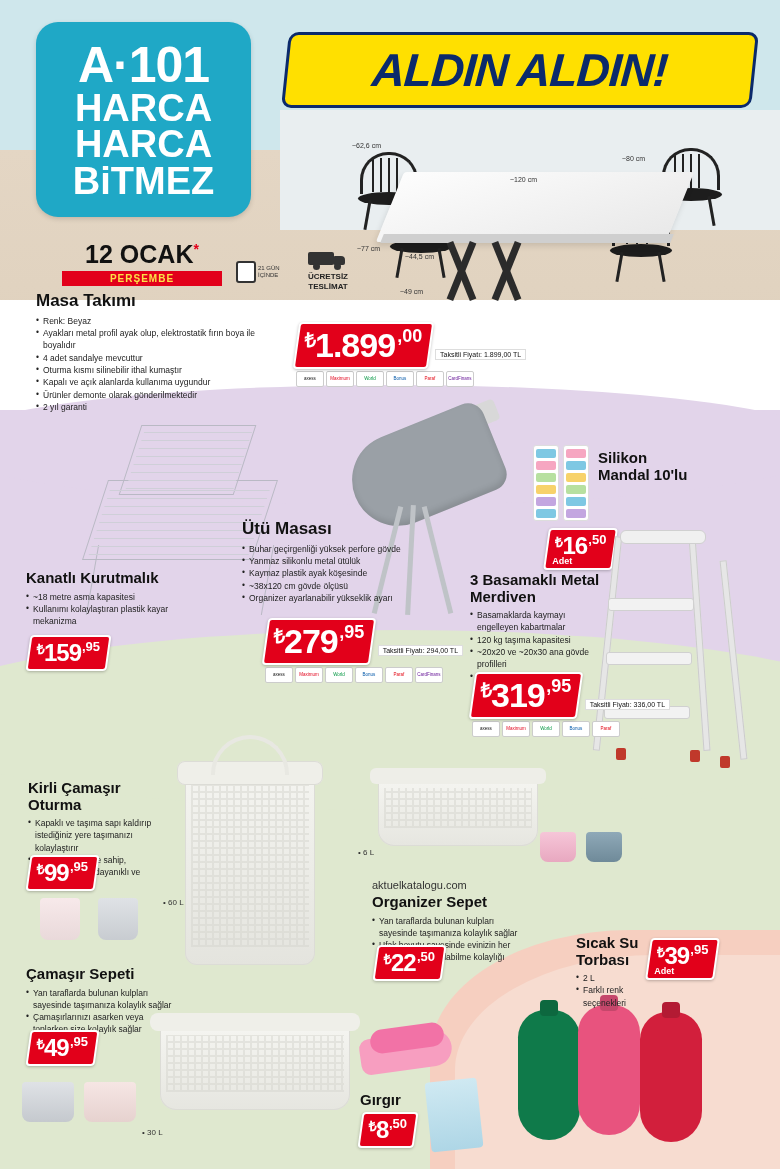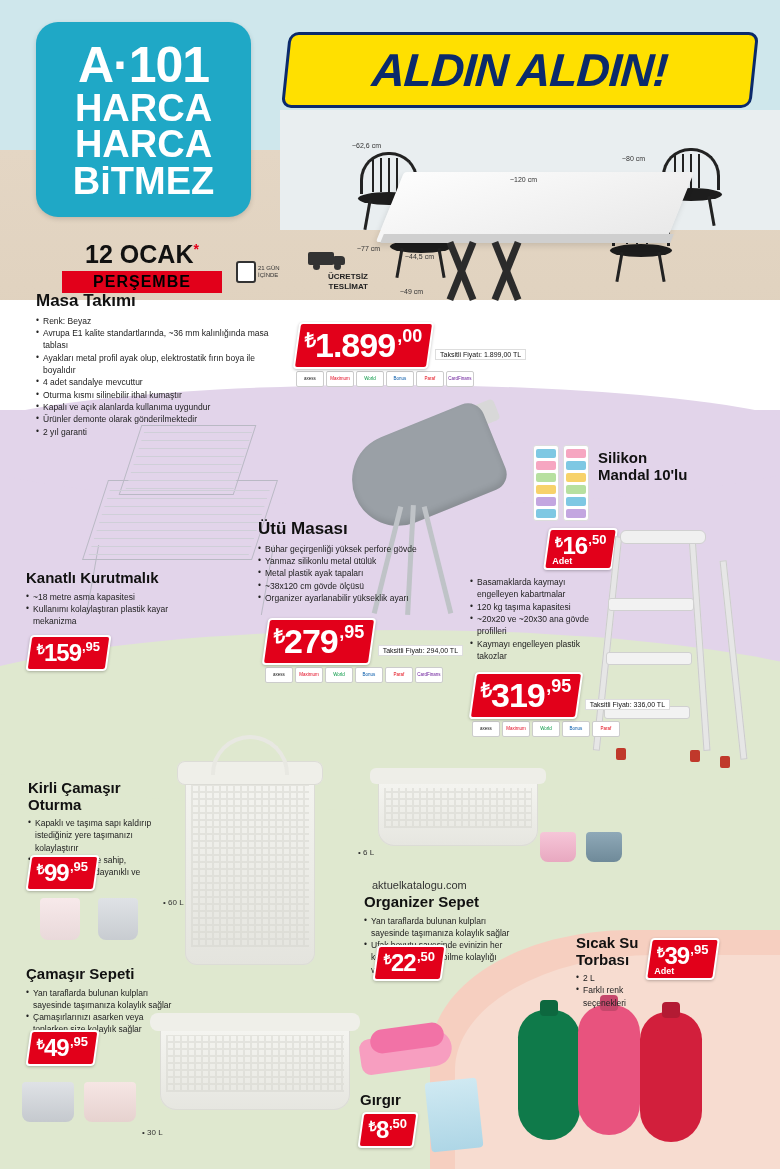--- a/index.html
+++ b/index.html
@@ -79,35 +79,35 @@
     color: #0b2a6b; font-size: 46px; font-weight: bold; font-style: italic;
     letter-spacing: -1px; transform: skewX(2deg);
   }
   .date-box {
     position: absolute; left: 62px; top: 240px; width: 160px; height: 56px;
     text-align: center;
   }
   .date-main { font-size: 25px; font-weight: bold; color: #111; }
   .date-star { color: #e2001a; font-size: 14px; vertical-align: super; }
   .date-sub {
-    background: #e2001a; color: #000000; font-size: 16px; font-weight: bold;
+    background: #e2001a; color: #fde047; font-size: 10px; font-weight: bold;
     padding: 2px 0; margin-top: 2px; letter-spacing: 1px;
   }
   .badge-21 {
     position: absolute; left: 236px; top: 252px; width: 46px; height: 40px;
     display: flex; align-items: center; gap: 2px;
   }
   .badge-21 .cal {
     width: 20px; height: 22px; border: 2px solid #333; border-radius: 3px;
     background: #fff;
   }
   .badge-21 .txt { font-size: 6px; color: #333; line-height: 1.1; width: 24px;}
   .badge-free {
     position: absolute; left: 288px; top: 250px; width: 80px; height: 46px;
-    text-align: right;
+    text-align: center;
   }
   .truck {
     width: 40px; height: 20px; margin: 0 auto; position: relative;
   }
   .truck .body { position:absolute; left:0; top:2px; width:26px; height:13px; background:#333; border-radius:2px;}
   .truck .cab { position:absolute; left:25px; top:6px; width:12px; height:9px; background:#333; border-radius:2px 4px 2px 2px;}
   .truck .w1, .truck .w2 { position:absolute; bottom:0; width:7px; height:7px; background:#333; border-radius:50%;}
   .truck .w1 { left:5px;} .truck .w2 { left:26px;}
   .badge-free .lbl { font-size: 8px; font-weight: bold; color: #222; line-height: 1.2; margin-top:2px;}
 
@@ -368,21 +368,20 @@
   <div class="dim-label" style="left:622px; top:155px;">~80 cm</div>
   <div class="dim-label" style="left:510px; top:176px;">~120 cm</div>
   <div class="dim-label" style="left:357px; top:245px;">~77 cm</div>
   <div class="dim-label" style="left:405px; top:253px;">~44,5 cm</div>
   <div class="dim-label" style="left:400px; top:288px;">~49 cm</div>
 
   <div style="position:absolute; left:36px; top:292px; width:240px;">
     <div class="prod-title">Masa Takımı</div>
     <ul class="bullets">
       <li>Renk: Beyaz</li>
-      <li>Avrupa E1 kalite standartlarında, ~36 mm kalınlığında masa tablası</li>
       <li>Ayakları metal profil ayak olup, elektrostatik fırın boya ile boyalıdır</li>
       <li>4 adet sandalye mevcuttur</li>
       <li>Oturma kısmı silinebilir ithal kumaştır</li>
       <li>Kapalı ve açık alanlarda kullanıma uygundur</li>
       <li>Ürünler demonte olarak gönderilmektedir</li>
       <li>2 yıl garanti</li>
     </ul>
   </div>
 
   <div style="position:absolute; left:296px; top:322px;">
@@ -422,26 +421,26 @@
   </div>
 
   <div class="iron">
     <div class="rest"></div>
     <div class="board"></div>
     <div class="legl" style="left:55px; top:100px; transform: rotate(14deg);"></div>
     <div class="legl" style="left:105px; top:100px; transform: rotate(-14deg);"></div>
     <div class="legl" style="left:78px; top:100px; transform: rotate(3deg);"></div>
   </div>
 
-  <div style="position:absolute; left:258px; top:520px; width:160px;">
+  <div style="position:absolute; left:242px; top:520px; width:160px;">
     <div class="prod-title">Ütü Masası</div>
     <ul class="bullets">
       <li>Buhar geçirgenliği yüksek perfore gövde</li>
       <li>Yanmaz silikonlu metal ütülük</li>
-      <li>Metal plastik ayak tapaları</li>
+      <li>Kaymaz plastik ayak köşesinde</li>
       <li>~38x120 cm gövde ölçüsü</li>
       <li>Organizer ayarlanabilir yükseklik ayarı</li>
     </ul>
   </div>
   <div style="position:absolute; left:265px; top:618px;">
     <div class="price">
       <span class="cur">₺</span><span class="int">279</span><span class="dec">,95</span>
     </div>
     <div class="taksit">Taksitli Fiyatı: 294,00 TL</div>
     <div class="bank-row">
@@ -488,20 +487,21 @@
     <div class="step" style="left:18px; top:68px;"></div>
     <div class="step" style="left:16px; top:122px;"></div>
     <div class="step" style="left:14px; top:176px;"></div>
     <div style="position:absolute; left:30px; top:0; width:86px; height:14px; background:#f0f0f0; border:1px solid #d0d0d0; border-radius:6px;"></div>
     <div class="foot" style="left:26px; top:218px;"></div>
     <div class="foot" style="left:100px; top:220px;"></div>
     <div class="foot" style="left:130px; top:226px;"></div>
   </div>
 
   <div style="position:absolute; left:470px; top:572px; width:130px;">
+    <div class="prod-title sm">3 Basamaklı Metal Merdiven</div>
     <ul class="bullets">
       <li>Basamaklarda kaymayı engelleyen kabartmalar</li>
       <li>120 kg taşıma kapasitesi</li>
       <li>~20x20 ve ~20x30 ana gövde profilleri</li>
       <li>Kaymayı engelleyen plastik takozlar</li>
     </ul>
   </div>
   <div style="position:absolute; left:472px; top:672px;">
     <div class="price">
       <span class="cur">₺</span><span class="int">319</span><span class="dec">,95</span>
@@ -540,21 +540,21 @@
 
   <div class="basket-wide" style="left:378px; top:778px; width:160px; height:68px;">
     <div class="weave"></div>
     <div style="position:absolute; left:-8px; top:-10px; width:176px; height:16px; background:#eeeee8; border-radius:6px;"></div>
   </div>
   <div class="small-cap" style="position:absolute; left:358px; top:848px;">• <span>6 L</span></div>
   <div class="mini-basket" style="left:540px; top:832px; width:36px; height:30px; background:linear-gradient(#f6c6d8,#e8a8c0);"></div>
   <div class="mini-basket" style="left:586px; top:832px; width:36px; height:30px; background:linear-gradient(#8fa9b8,#6f8a99);"></div>
 
   <div class="watermark" style="left:372px; top:879px;">aktuelkatalogu.com</div>
-  <div style="position:absolute; left:364px; top:894px; width:150px;">
+  <div style="position:absolute; left:372px; top:894px; width:150px;">
     <div class="prod-title sm">Organizer Sepet</div>
     <ul class="bullets">
       <li>Yan taraflarda bulunan kulpları sayesinde taşımanıza kolaylık sağlar</li>
       <li>Ufak boyutu sayesinde evinizin her köşesinde kullanılabilme kolaylığı vardır</li>
     </ul>
   </div>
   <div style="position:absolute; left:375px; top:945px;">
     <div class="price small">
       <span class="cur">₺</span><span class="int">22</span><span class="dec">,50</span>
     </div>

